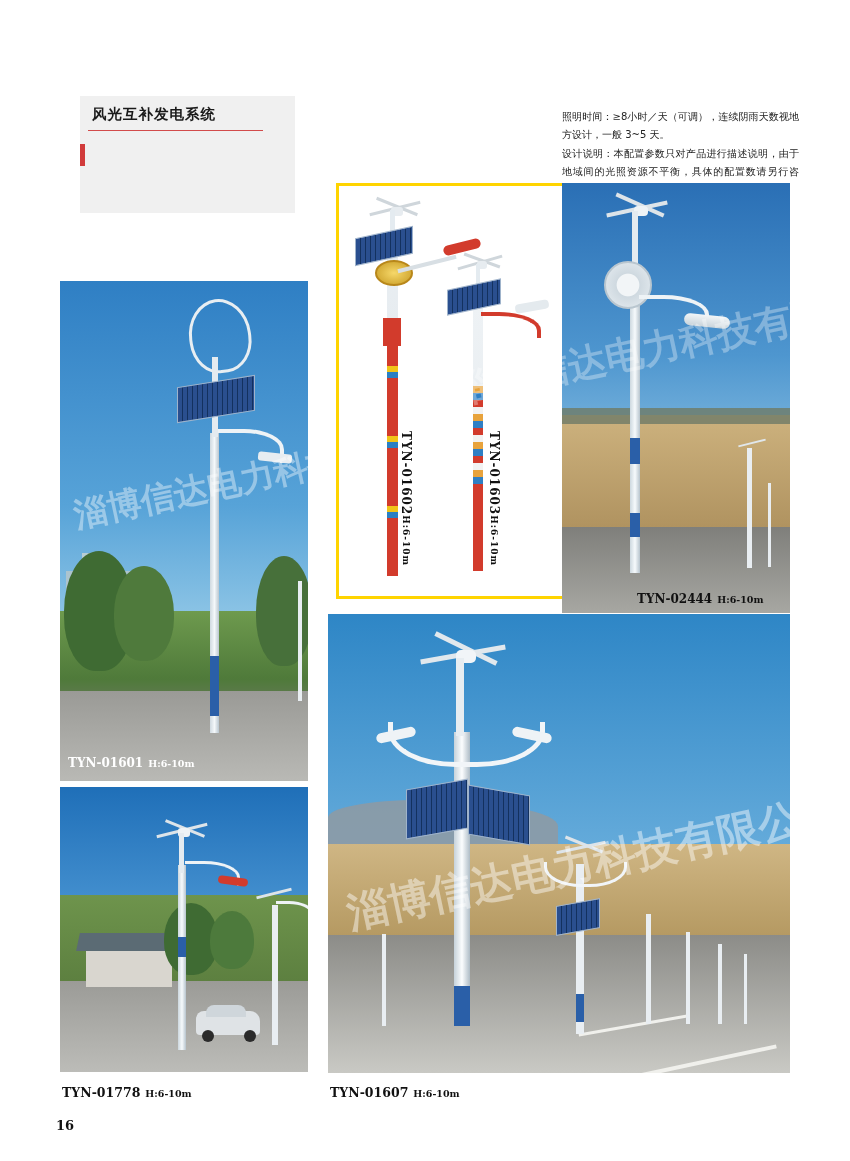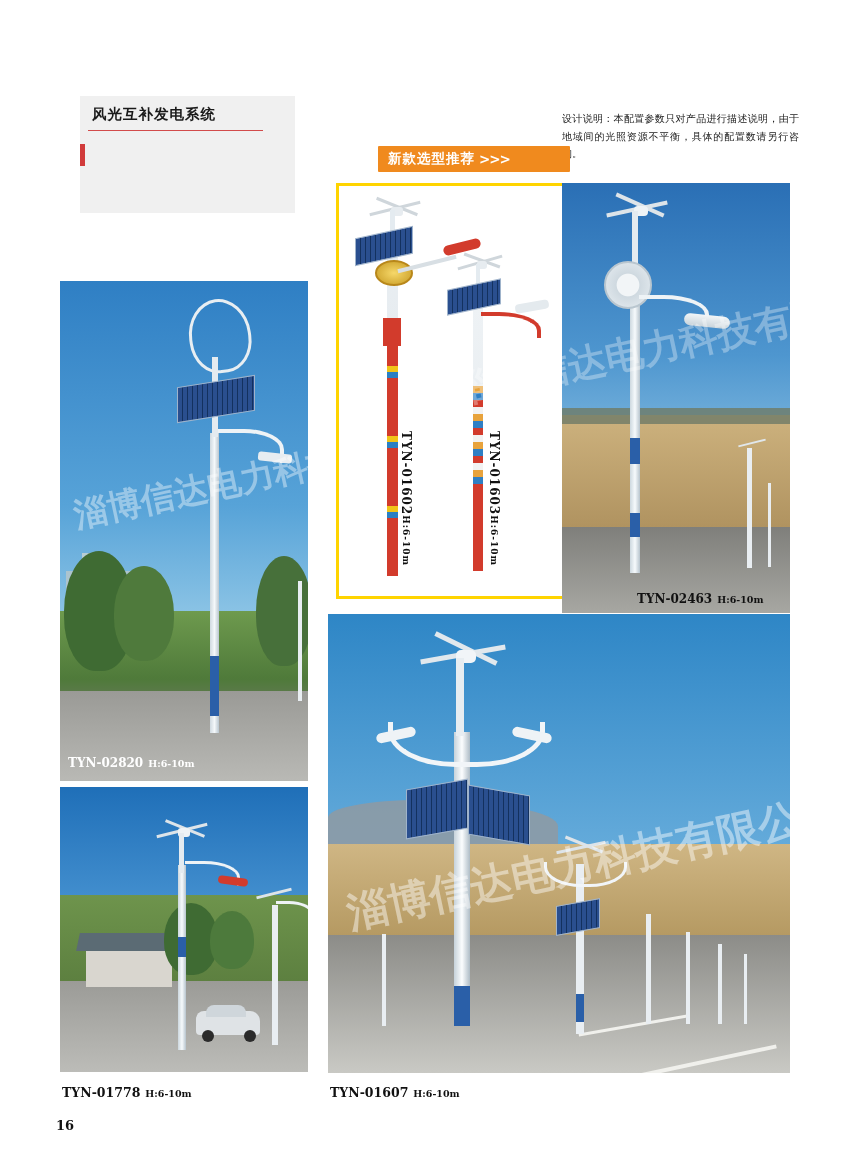--- a/index.html
+++ b/index.html
@@ -111,29 +111,26 @@
 <body>
 
 <div class="page">
 
   <div class="intro-box"></div>
   <div class="intro-title">风光互补发电系统</div>
   <div class="title-underline"></div>
   <div class="intro-bar"></div>
 
   <div class="right-note">
+    <div>照明时间：≥8小时／天（可调），连续阴雨天数视地方设计，一般 3~5 天。</div>
     <div style="margin-top:2px;">
       <span>设计说明：</span><b>本配置参数只对产品进行描述说明</b><span>，由于地域间的光照资源不平衡，具体的配置数请另行咨询。</span>
     </div>
   </div>
 
-  <div class="banner">
-    <span>新款选型推荐</span>
-    <span class="arrows">&gt;&gt;&gt;</span>
-  </div>
 
   <div class="photo sky1" style="left:60px;top:281px;width:248px;height:500px;">
     <div class="ground-green"></div>
     <div class="road" style="height:18%;"></div>
 
     <div style="position:absolute;left:6px;bottom:34%;width:90px;height:40px;background:#b9c7c9;opacity:.8;"></div>
     <div style="position:absolute;left:22px;bottom:34%;width:14px;height:58px;background:#c6d2d4;opacity:.85;"></div>
     <div style="position:absolute;left:46px;bottom:34%;width:10px;height:50px;background:#cbd6d8;opacity:.85;"></div>
 
     <div class="tree" style="left:4px;bottom:22%;width:70px;height:120px;background:#3f6b33;"></div>
@@ -149,21 +146,21 @@
     <div class="panel-grid" style="left:117px;top:100px;width:76px;height:34px;transform:skewY(-9deg);border:1px solid #9fb3cb;"></div>
 
     <div style="position:absolute;left:158px;top:148px;width:62px;height:30px;border-top:4px solid #eef3f6;border-right:4px solid #eef3f6;border-radius:0 60% 0 0;"></div>
     <div class="lamp" style="left:198px;top:172px;width:34px;height:9px;transform:rotate(6deg);"></div>
 
     <div class="pole" style="left:238px;top:300px;width:4px;height:120px;"></div>
 
     <div class="wm wm1" style="left:10px;top:170px;font-size:34px;">淄博信达电力科技有限公司</div>
   </div>
   <div class="cap" style="left:68px;top:756px;font-size:12px;color:#fff;">
-    <span>TYN-02820</span><span class="h">H:6-10m</span>
+    <span>TYN-01601</span><span class="h">H:6-10m</span>
   </div>
 
   <div class="hl-box">
 
     <div style="position:absolute;left:48px;top:70px;width:11px;height:320px;background:linear-gradient(#e9eef2,#dfe6ea);"></div>
     <div style="position:absolute;left:48px;top:150px;width:11px;height:240px;background:repeating-linear-gradient(#d23b2c 0 30px,#f0c419 30px 36px,#2a7fc4 36px 42px,#d23b2c 42px 70px);"></div>
 
     <div style="position:absolute;left:30px;top:15px;width:52px;height:18px;">
       <div style="position:absolute;left:0;top:6px;width:52px;height:3px;background:#cfd6db;transform:rotate(-14deg);"></div>
       <div style="position:absolute;left:6px;top:4px;width:44px;height:3px;background:#cfd6db;transform:rotate(22deg);"></div>
@@ -223,21 +220,21 @@
     <div class="lamp" style="left:122px;top:132px;width:46px;height:12px;border-radius:6px;transform:rotate(6deg);background:linear-gradient(#f2f6f8,#c9d4db);"></div>
 
     <div class="pole" style="left:185px;top:265px;width:5px;height:120px;"></div>
     <div style="position:absolute;left:176px;top:255px;width:28px;height:12px;">
       <div style="position:absolute;left:0;top:4px;width:28px;height:2px;background:#e0e7eb;transform:rotate(-14deg);"></div>
     </div>
     <div class="pole" style="left:206px;top:300px;width:3px;height:84px;"></div>
     <div class="wm" style="left:-4px;top:120px;font-size:30px;transform:rotate(-12deg);color:rgba(255,255,255,0.35);">&nbsp;</div>
   </div>
   <div class="cap" style="left:637px;top:592px;font-size:12px;color:#111;">
-    <span>TYN-02463</span><span class="h">H:6-10m</span>
+    <span>TYN-02444</span><span class="h">H:6-10m</span>
   </div>
 
   <div class="photo sky3" style="left:60px;top:787px;width:248px;height:285px;">
     <div style="position:absolute;left:0;right:0;bottom:32%;height:30%;background:linear-gradient(#6e944c,#5d8040);"></div>
     <div class="road" style="height:32%;background:linear-gradient(#9b9b97,#bcbcb8);"></div>
 
     <div style="position:absolute;left:26px;top:160px;width:86px;height:40px;background:#d9d6cf;"></div>
     <div style="position:absolute;left:18px;top:146px;width:102px;height:18px;background:#5b6b74;transform:skewX(-12deg);"></div>
 
     <div class="tree" style="left:104px;bottom:34%;width:54px;height:72px;background:#3f6b33;"></div>

